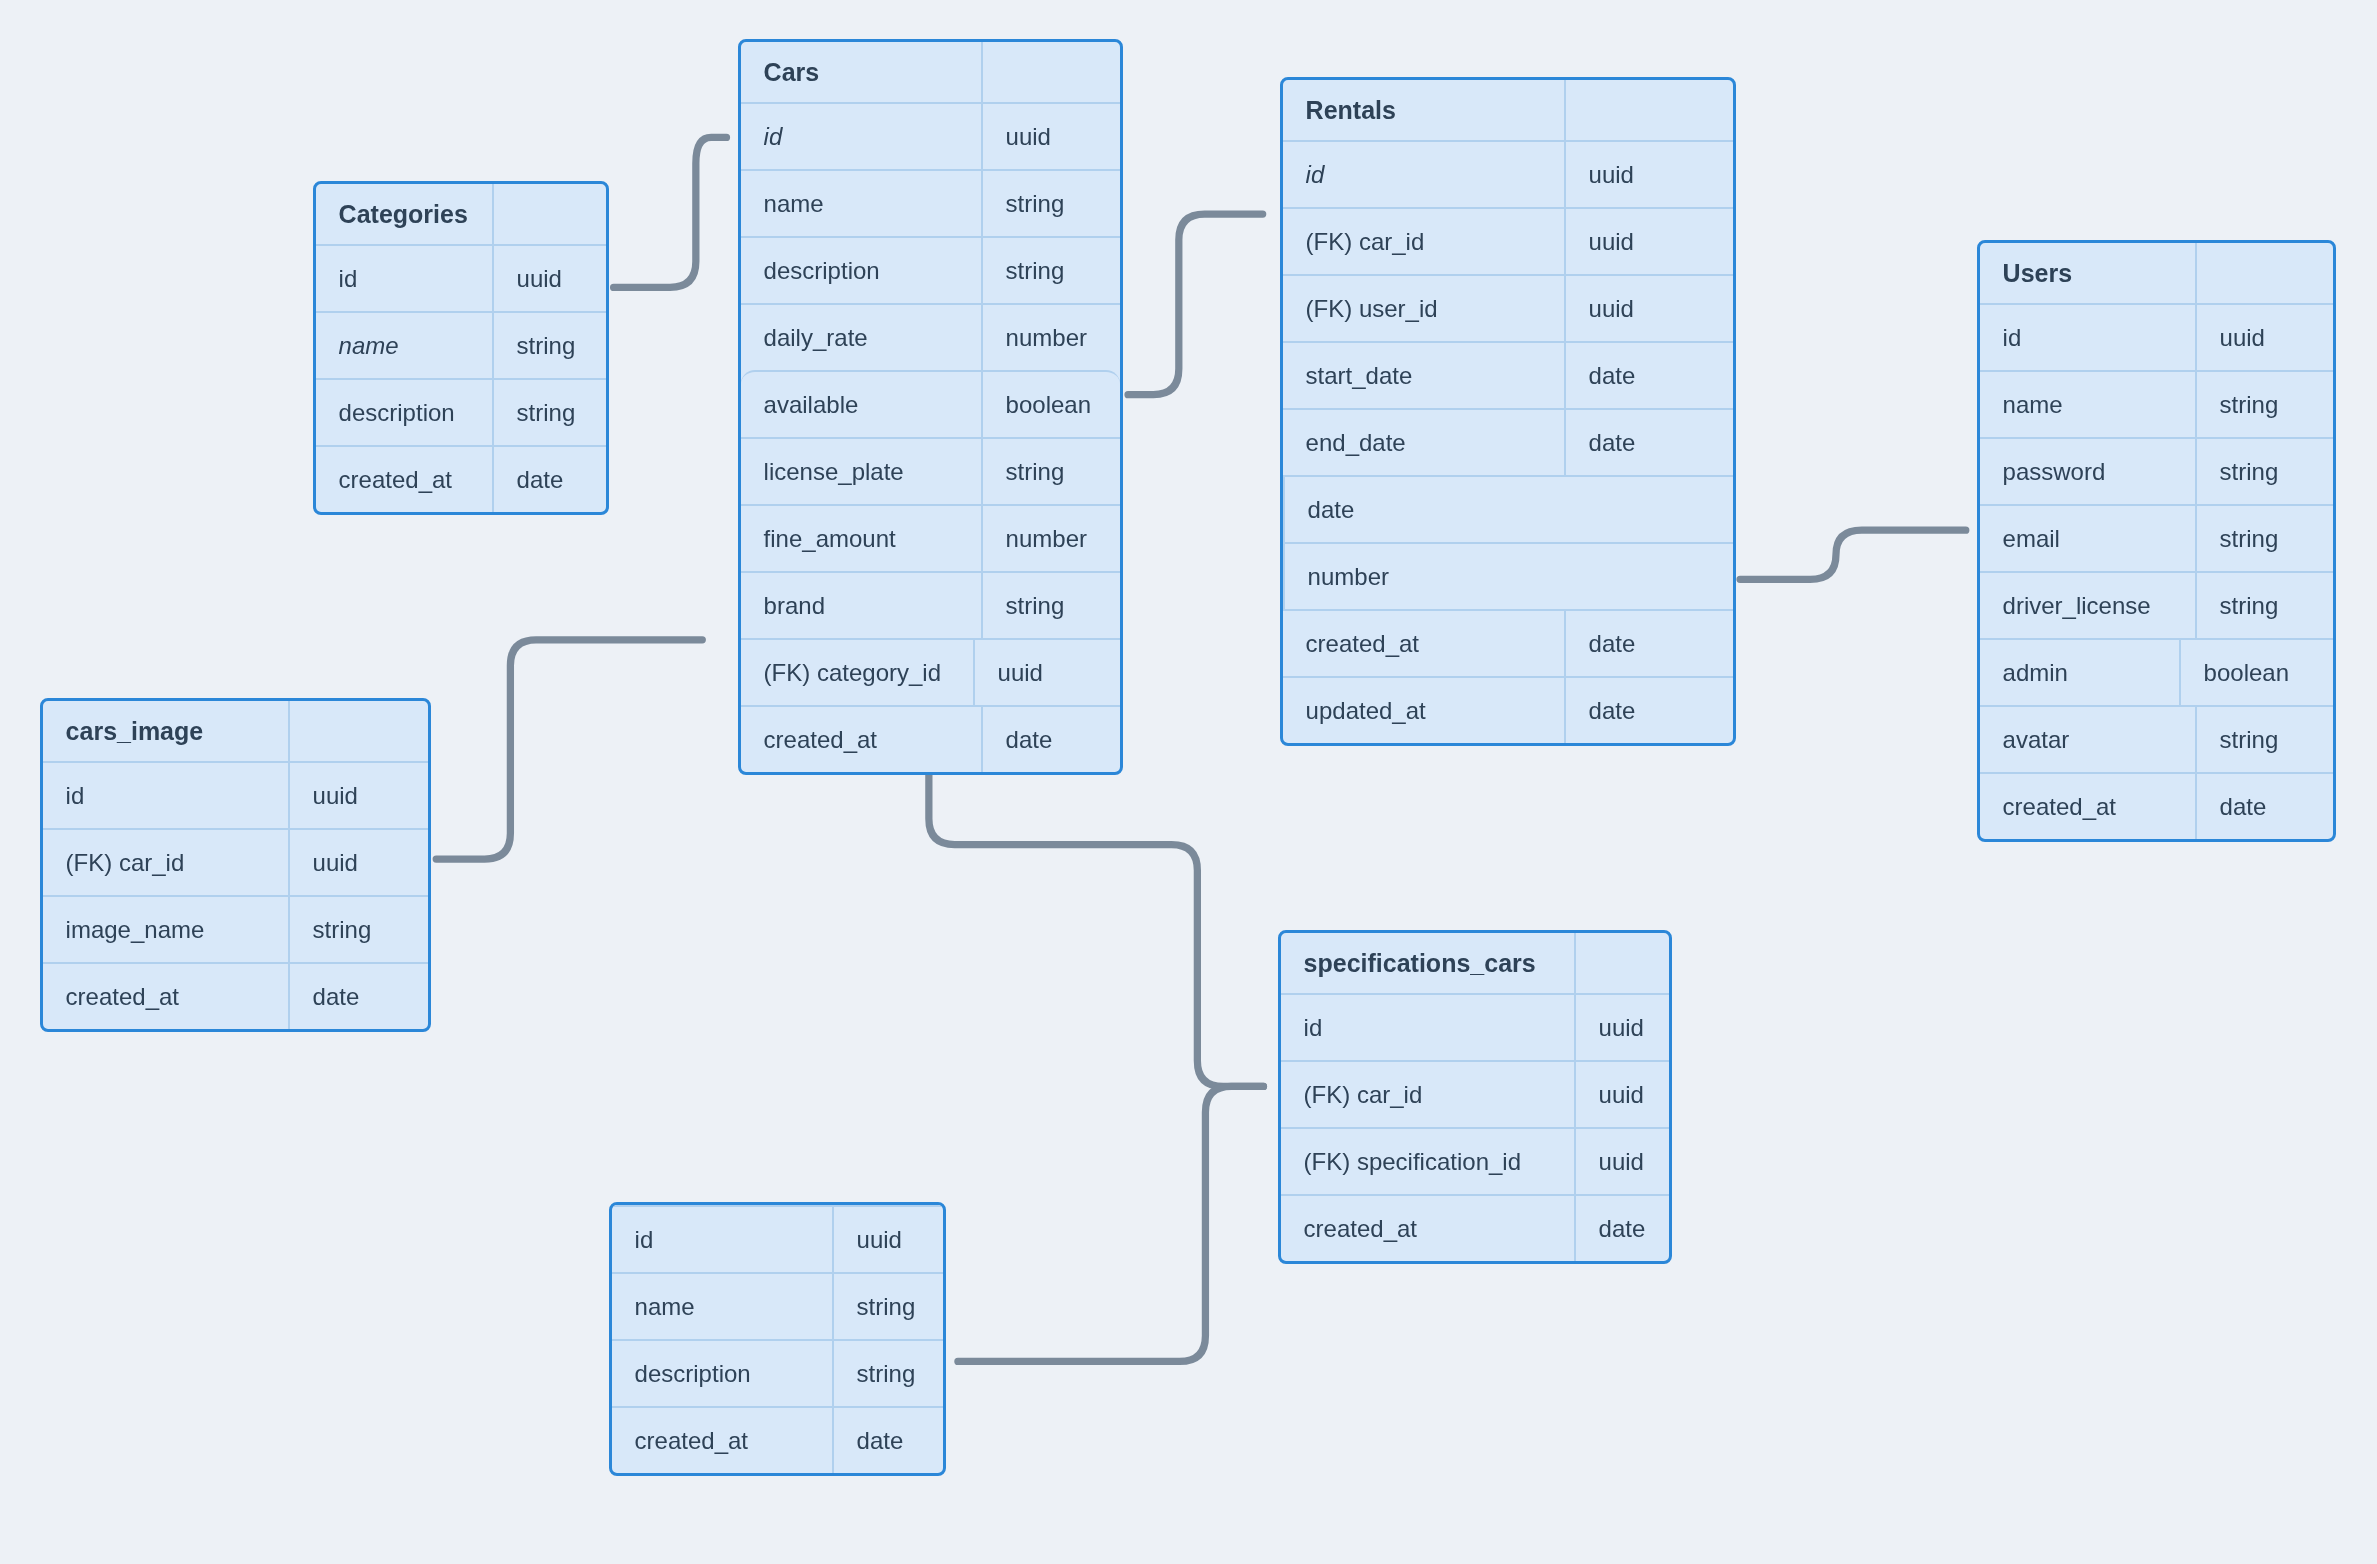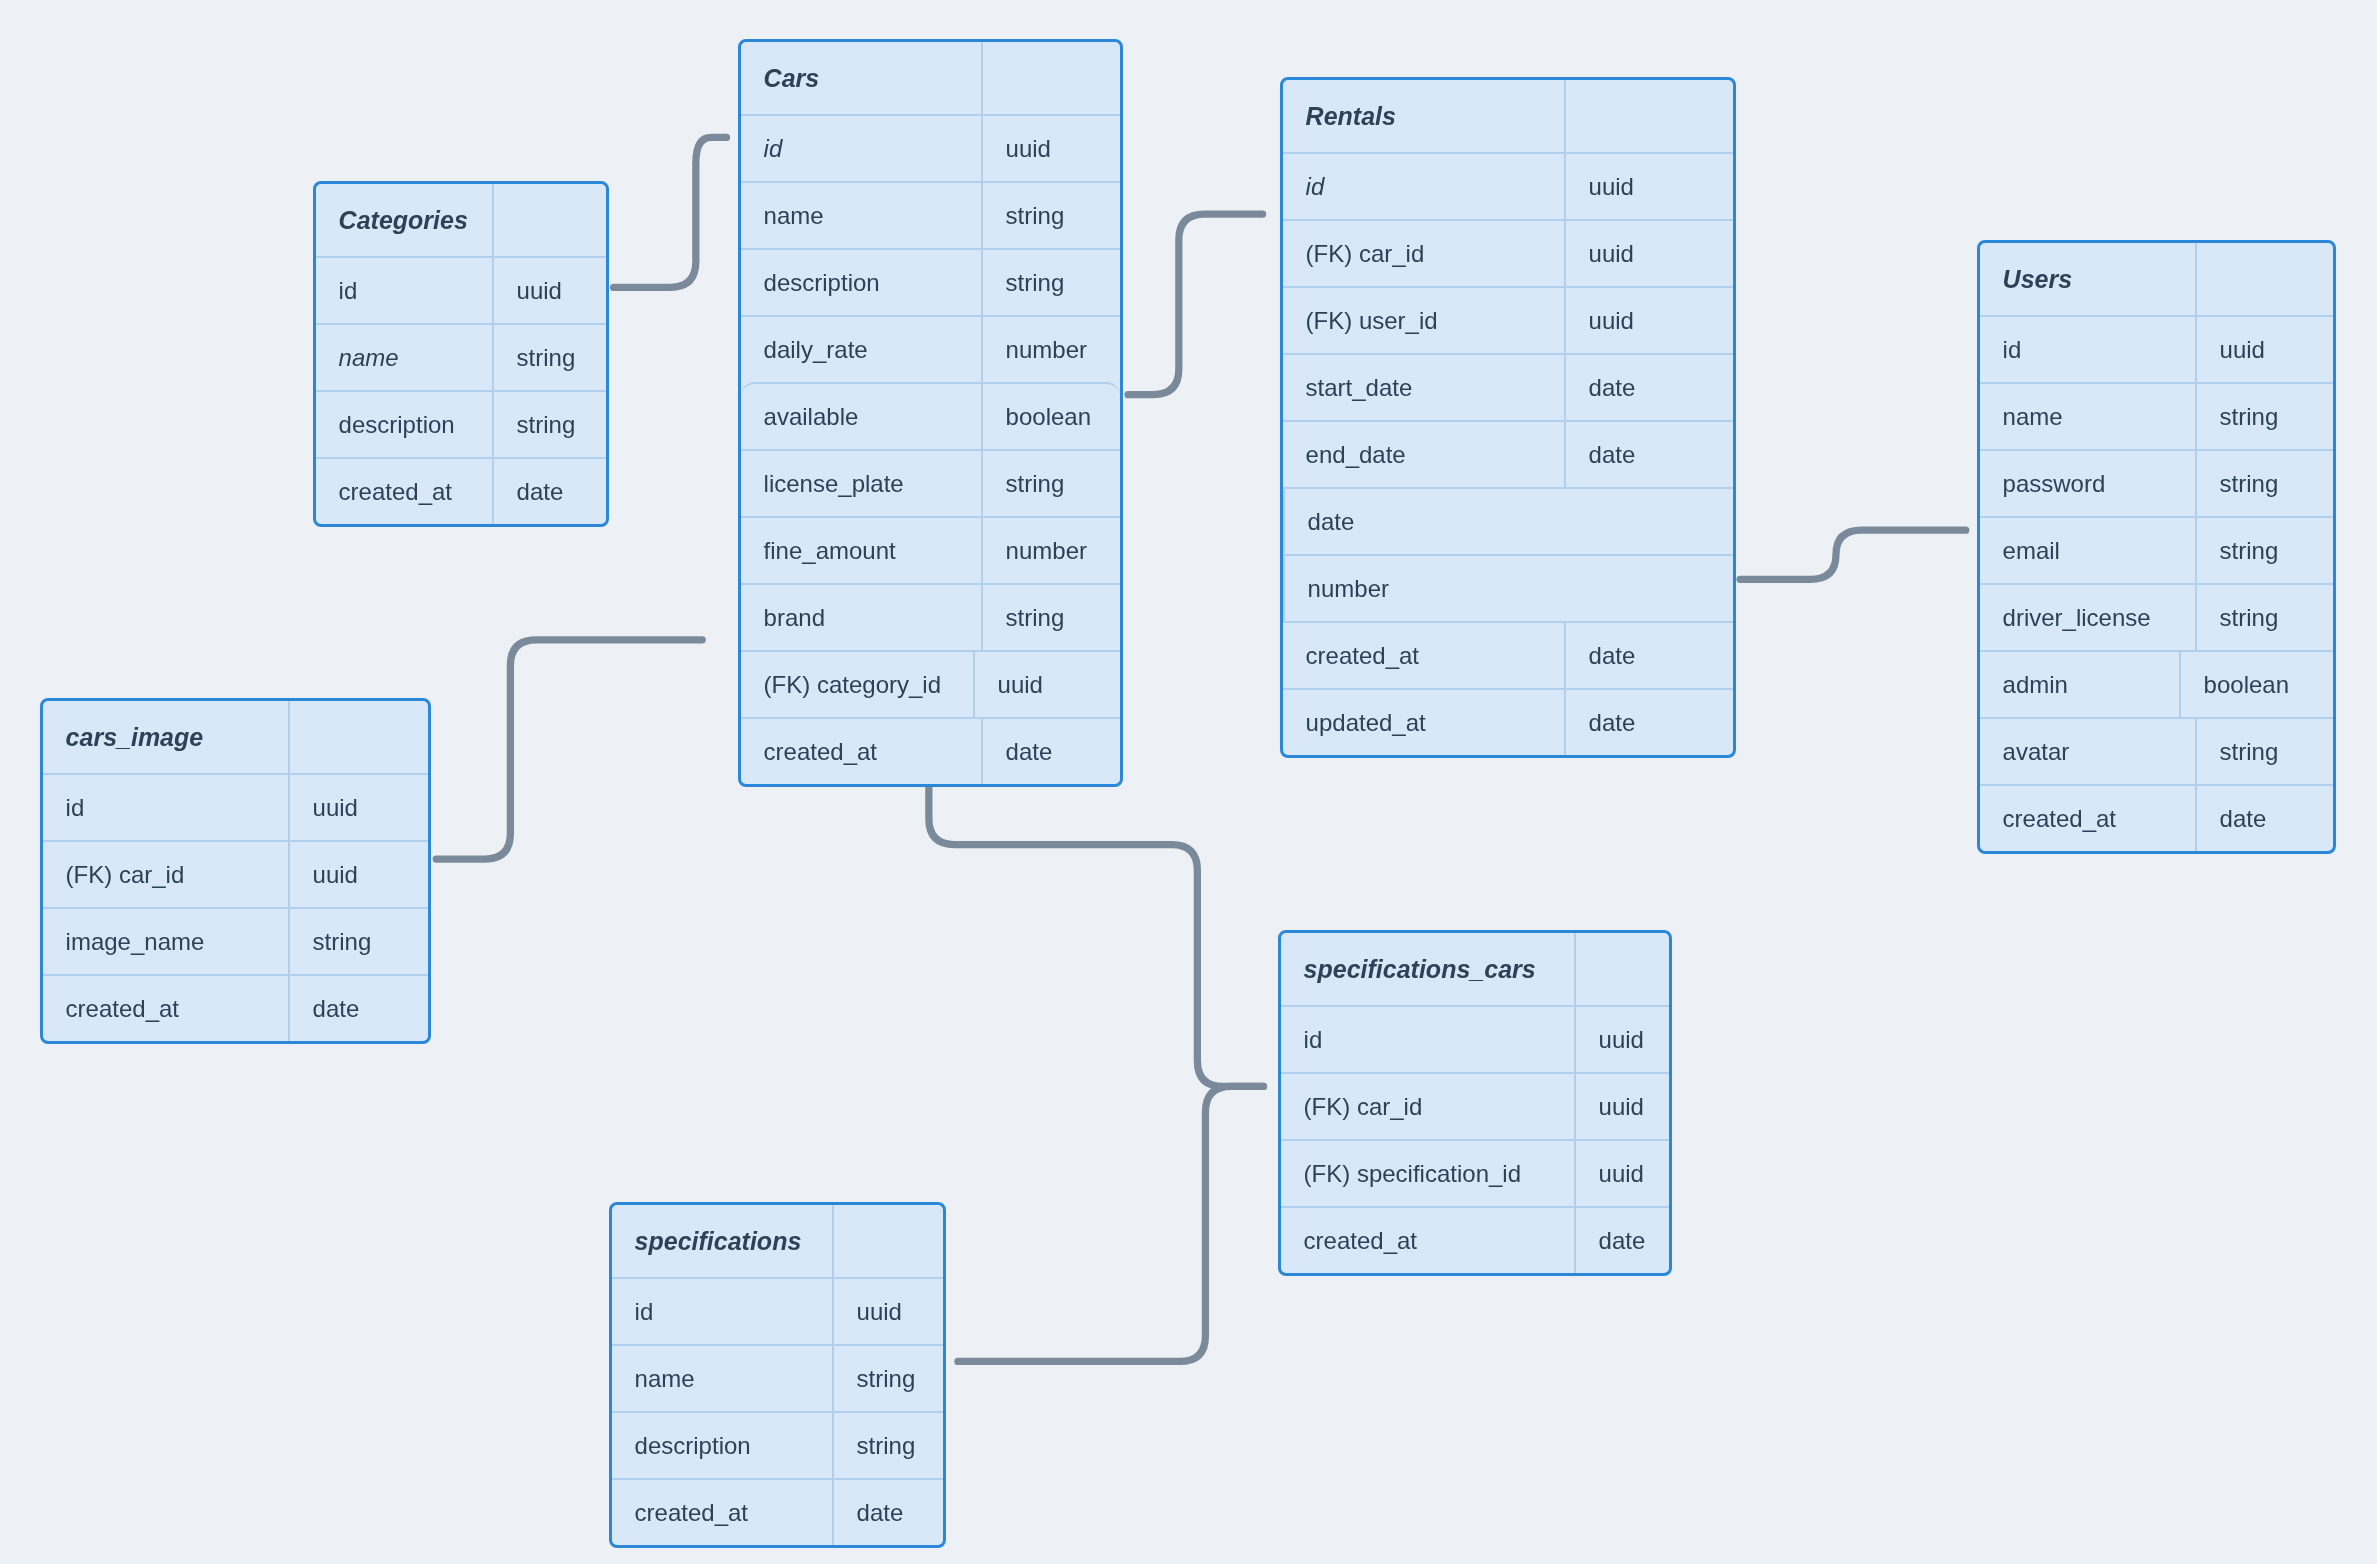--- a/index.html
+++ b/index.html
@@ -9,21 +9,21 @@
   .tbl{
     position:absolute;
     border-radius:8px;
     overflow:hidden;
     box-sizing:border-box;
     z-index:2;
   }
   .row{display:flex;}
   .cell-name{box-sizing:border-box;padding-left:22.6px;display:flex;align-items:center;}
   .cell-type{flex:1;box-sizing:border-box;padding-left:22.6px;display:flex;align-items:center;}
-  .hrow{height:72px;font-style:italic;}
+  .hrow{height:60px;}
   .frow{height:65px;}
   .hrow .cell-name{font-weight:bold;font-size:25px;}
   .frow .cell-name,.frow .cell-type{font-size:24px;}
   .italic{font-style:italic;}
 </style>
 </head>
 <body style="background: rgb(237, 241, 246);">
 
 <div id="canvas" style="width: 2377px; height: 1565px; background: rgb(237, 241, 246);">
     <svg id="wires" width="2377" height="1565" viewBox="0 0 2948 1940">
@@ -196,24 +196,20 @@
       <div class="row frow" style="border-top: 2.4px solid rgb(176, 208, 238);">
         <div class="cell-name" style="width: 245px;">image_name</div>
         <div class="cell-type" style="border-left: 2.4px solid rgb(176, 208, 238);">string</div>
       </div>
       <div class="row frow" style="border-top: 2.4px solid rgb(176, 208, 238);">
         <div class="cell-name" style="width: 245px;">created_at</div>
         <div class="cell-type" style="border-left: 2.4px solid rgb(176, 208, 238);">date</div>
       </div>
     </div>
     <div class="tbl" style="left: 609px; top: 1202px; width: 337px; background: rgb(216, 232, 249); border: 3.2px solid rgb(43, 135, 216); color: rgb(46, 66, 87);">
-      <div class="row hrow">
-        <div class="cell-name" style="width: 220px;">specifications</div>
-        <div class="cell-type" style="border-left: 2.4px solid rgb(176, 208, 238);"></div>
-      </div>
       <div class="row frow" style="border-top: 2.4px solid rgb(176, 208, 238);">
         <div class="cell-name" style="width: 220px;">id</div>
         <div class="cell-type" style="border-left: 2.4px solid rgb(176, 208, 238);">uuid</div>
       </div>
       <div class="row frow" style="border-top: 2.4px solid rgb(176, 208, 238);">
         <div class="cell-name" style="width: 220px;">name</div>
         <div class="cell-type" style="border-left: 2.4px solid rgb(176, 208, 238);">string</div>
       </div>
       <div class="row frow" style="border-top: 2.4px solid rgb(176, 208, 238);">
         <div class="cell-name" style="width: 220px;">description</div>

